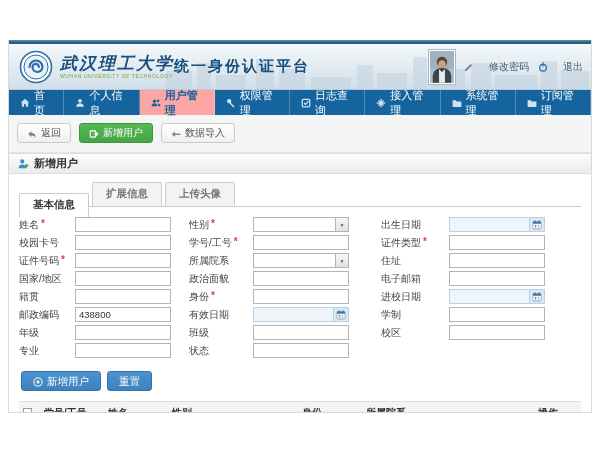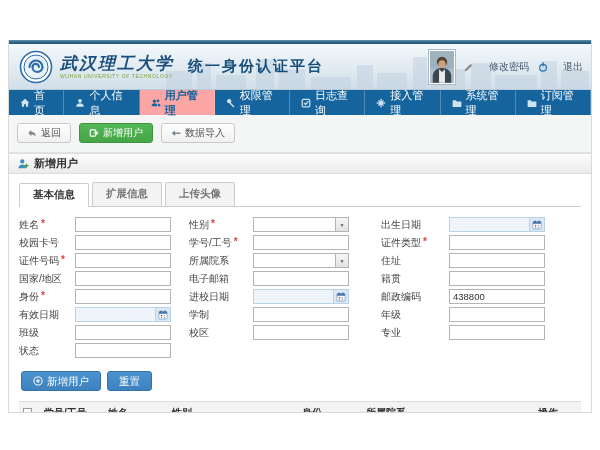--- a/index.html
+++ b/index.html
@@ -14,57 +14,57 @@
 
   
   .header { height:46px; background:linear-gradient(#f3f8fb,#d2dfe9); position:relative;
             display:flex; align-items:center; border-bottom:1px solid #b9c9d6; overflow:hidden; }
   .skyline { position:absolute; right:0; bottom:0; height:38px; width:430px; opacity:.55; pointer-events:none; }
   .logo { width:34px; height:34px; margin-left:10px; flex:none; z-index:1; }
   .brand-text { margin-left:7px; z-index:1; }
   .uni-cn { font-family:"DejaVu Serif","Liberation Serif",serif; font-style:italic; font-weight:bold;
             font-size:17px; color:#1c4f7e; letter-spacing:2px; line-height:17px; }
   .uni-en { font-size:5px; color:#79a23c; letter-spacing:.6px; margin-top:1px; }
-  .platform-title { margin-left:14px; font-size:15px; font-weight:bold; color:#174f7c; letter-spacing:2px; z-index:1; }
+  .platform-title { font-size:15px; font-weight:bold; color:#174f7c; letter-spacing:2px; z-index:1; }
   .header-right { position:absolute; right:8px; top:0; height:100%; display:flex; align-items:center; gap:9px; z-index:2; }
   .avatar { width:26px; height:34px; border:1px solid #fff; outline:1px solid #aab8c2; background:#9db4c0; }
   .hlink { display:flex; align-items:center; gap:15px; font-size:10px; color:#44576b; cursor:pointer; }
   .hlink svg { width:10px; height:10px; }
 
   
   .nav { height:25px; background:#16649e; display:flex; align-items:stretch; }
   .nav-item { display:flex; align-items:center; gap:4px; padding:0 11px; font-size:11px;
               color:#fff; text-decoration:none; border-right:1px solid rgba(255,255,255,.25); cursor:pointer; }
   .nav-item .nav-icon { width:10px; height:10px; display:inline-flex; color:#cfe2f0; }
   .nav-item .nav-icon svg { width:10px; height:10px; }
   .nav-item.active { background:#fca5a5; color:#16649e; font-weight:bold; }
   .nav-item.active .nav-icon { color:#16649e; }
 
   
   .content { background:#f4f5f5; border-bottom:1px solid #e3e3e3; }
   .toolbar { display:flex; align-items:center; gap:8px; padding:8px 8px 9px; }
-  .btn { display:inline-flex; align-items:center; gap:4px; font-size:10px; border-radius:3px;
+  .btn { display:inline-flex; align-items:flex-end; gap:4px; font-size:10px; border-radius:3px;
          padding:3px 9px; cursor:pointer; line-height:12px; }
   .btn svg { width:10px; height:10px; }
   .btn-light { background:linear-gradient(#ffffff,#f0f0f0); border:1px solid #c9c9c9; color:#555; }
   .btn-green { background:linear-gradient(#55b755,#46a546); border:1px solid #3d963d; color:#fff; }
 
   
   .panel { background:#fff; }
   .panel-titlebar { height:21px; background:linear-gradient(#fcfcfc,#ebebeb); border-top:1px solid #ddd;
                     border-bottom:1px solid #ddd; display:flex; align-items:center; gap:5px;
                     padding:0 8px; font-size:11px; font-weight:bold; color:#333; }
   .panel-titlebar svg { width:12px; height:12px; }
   .panel-body { padding:8px 10px 0; background:#fff; }
 
   .tabbar { display:flex; border-bottom:1px solid #ccc; }
   .tab { padding:4px 13px 4px; font-size:10.5px; font-weight:bold; color:#777; background:#f3f3f3;
          border:1px solid #ccc; border-bottom:none; margin-right:3px; border-radius:2px 2px 0 0;
          cursor:pointer; position:relative; }
-  .tab.active { background:#fff; color:#333; top:1px; padding-bottom:5px; }
+  .tab.active { background:#fff; color:#333; top:11px; padding-bottom:5px; }
   .tab .tab-label { pointer-events:none; }
 
   
   .form-grid { margin-top:10px; display:grid; grid-template-columns:170px 192px 186px; row-gap:3px;
                font-size:10px; color:#444; }
   .field { display:flex; align-items:center; height:15px; }
   .flabel { flex:none; display:inline-flex; }
   .field:nth-child(3n+1) .flabel { width:56px; }
   .field:nth-child(3n+2) .flabel { width:64px; }
   .field:nth-child(3n)   .flabel { width:68px; }
@@ -381,20 +381,28 @@
           <div class="field">
     <span class="flabel">
               <span class="flabel-text">国家/地区</span>
             </span>
     <span class="finput">
               <span class="fvalue"></span>
             </span>
   </div>
           <div class="field">
     <span class="flabel">
+              <span class="flabel-text">政治面貌</span>
+            </span>
+    <span class="finput">
+              <span class="fvalue"></span>
+            </span>
+  </div>
+          <div class="field">
+    <span class="flabel">
               <span class="flabel-text">电子邮箱</span>
             </span>
     <span class="finput">
               <span class="fvalue"></span>
             </span>
   </div>
           <div class="field">
     <span class="flabel">
               <span class="flabel-text">籍贯</span>
             </span>

